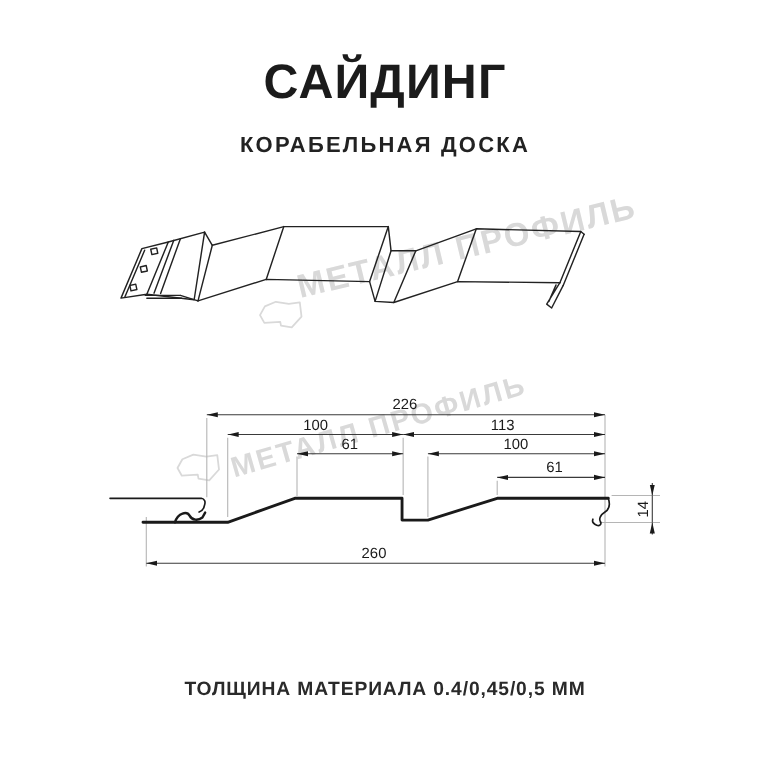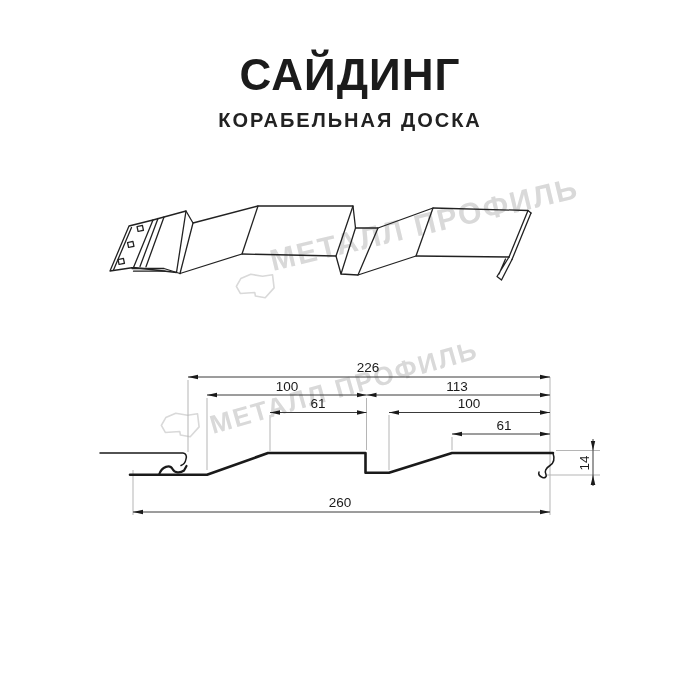--- a/index.html
+++ b/index.html
@@ -2,21 +2,21 @@
 <html><head>
 <meta charset="utf-8">
 <style>
   html,body{margin:0;padding:0;background:#fff;}
   .stage{
     position:relative;width:700px;height:700px;background:#fff;overflow:hidden;
     font-family:"Liberation Sans",sans-serif;color:#1b1b1b;padding-left:22px;
   }
   .header{position:absolute;top:50px;left:0;width:700px;text-align:center;line-height:1.15;}
   .title{font-size:44px;font-weight:800;letter-spacing:1px;color:#1b1b1b;}
-  .subtitle{margin-top:8px;font-size:20px;font-weight:700;letter-spacing:2px;color:#222;}
+  .subtitle{margin-top:20px;font-size:20px;font-weight:700;letter-spacing:2px;color:#222;}
   .code{margin-top:4px;font-size:14.5px;font-weight:600;letter-spacing:1px;color:#222;}
   .footer{position:absolute;top:616px;left:0;width:700px;text-align:center;
     font-size:17.5px;font-weight:600;letter-spacing:.8px;color:#2a2a2a;}
   svg{position:absolute;top:0;left:0;}
   .iso{stroke:#222;stroke-width:1.3;fill:none;stroke-linejoin:round;stroke-linecap:round;}
   .profile{stroke:#1a1a1a;stroke-width:2.6;fill:none;stroke-linejoin:round;stroke-linecap:round;}
   .thinmetal{stroke:#1a1a1a;stroke-width:1.5;fill:none;stroke-linecap:round;}
   .curl{stroke:#1a1a1a;stroke-width:2.2;fill:none;stroke-linecap:round;}
   .ext{stroke:#b5b5b5;stroke-width:1;fill:none;}
   .dim{stroke:#3a3a3a;stroke-width:1;fill:none;}
@@ -119,13 +119,14 @@
       <text class="dimtext" x="287" y="390.5">100</text>
       <text class="dimtext" x="457" y="390.5">113</text>
       <text class="dimtext" x="318" y="408">61</text>
       <text class="dimtext" x="469" y="408">100</text>
       <text class="dimtext" x="504" y="429.5">61</text>
       <text class="dimtext" x="340" y="507">260</text>
       <text class="dimtext" transform="translate(589,463) rotate(-90)">14</text>
     </g>
   </svg>
 
+  <div class="footer">ТОЛЩИНА МАТЕРИАЛА 0.4/0,45/0,5 ММ</div>
 </div>
 
 </body></html>

